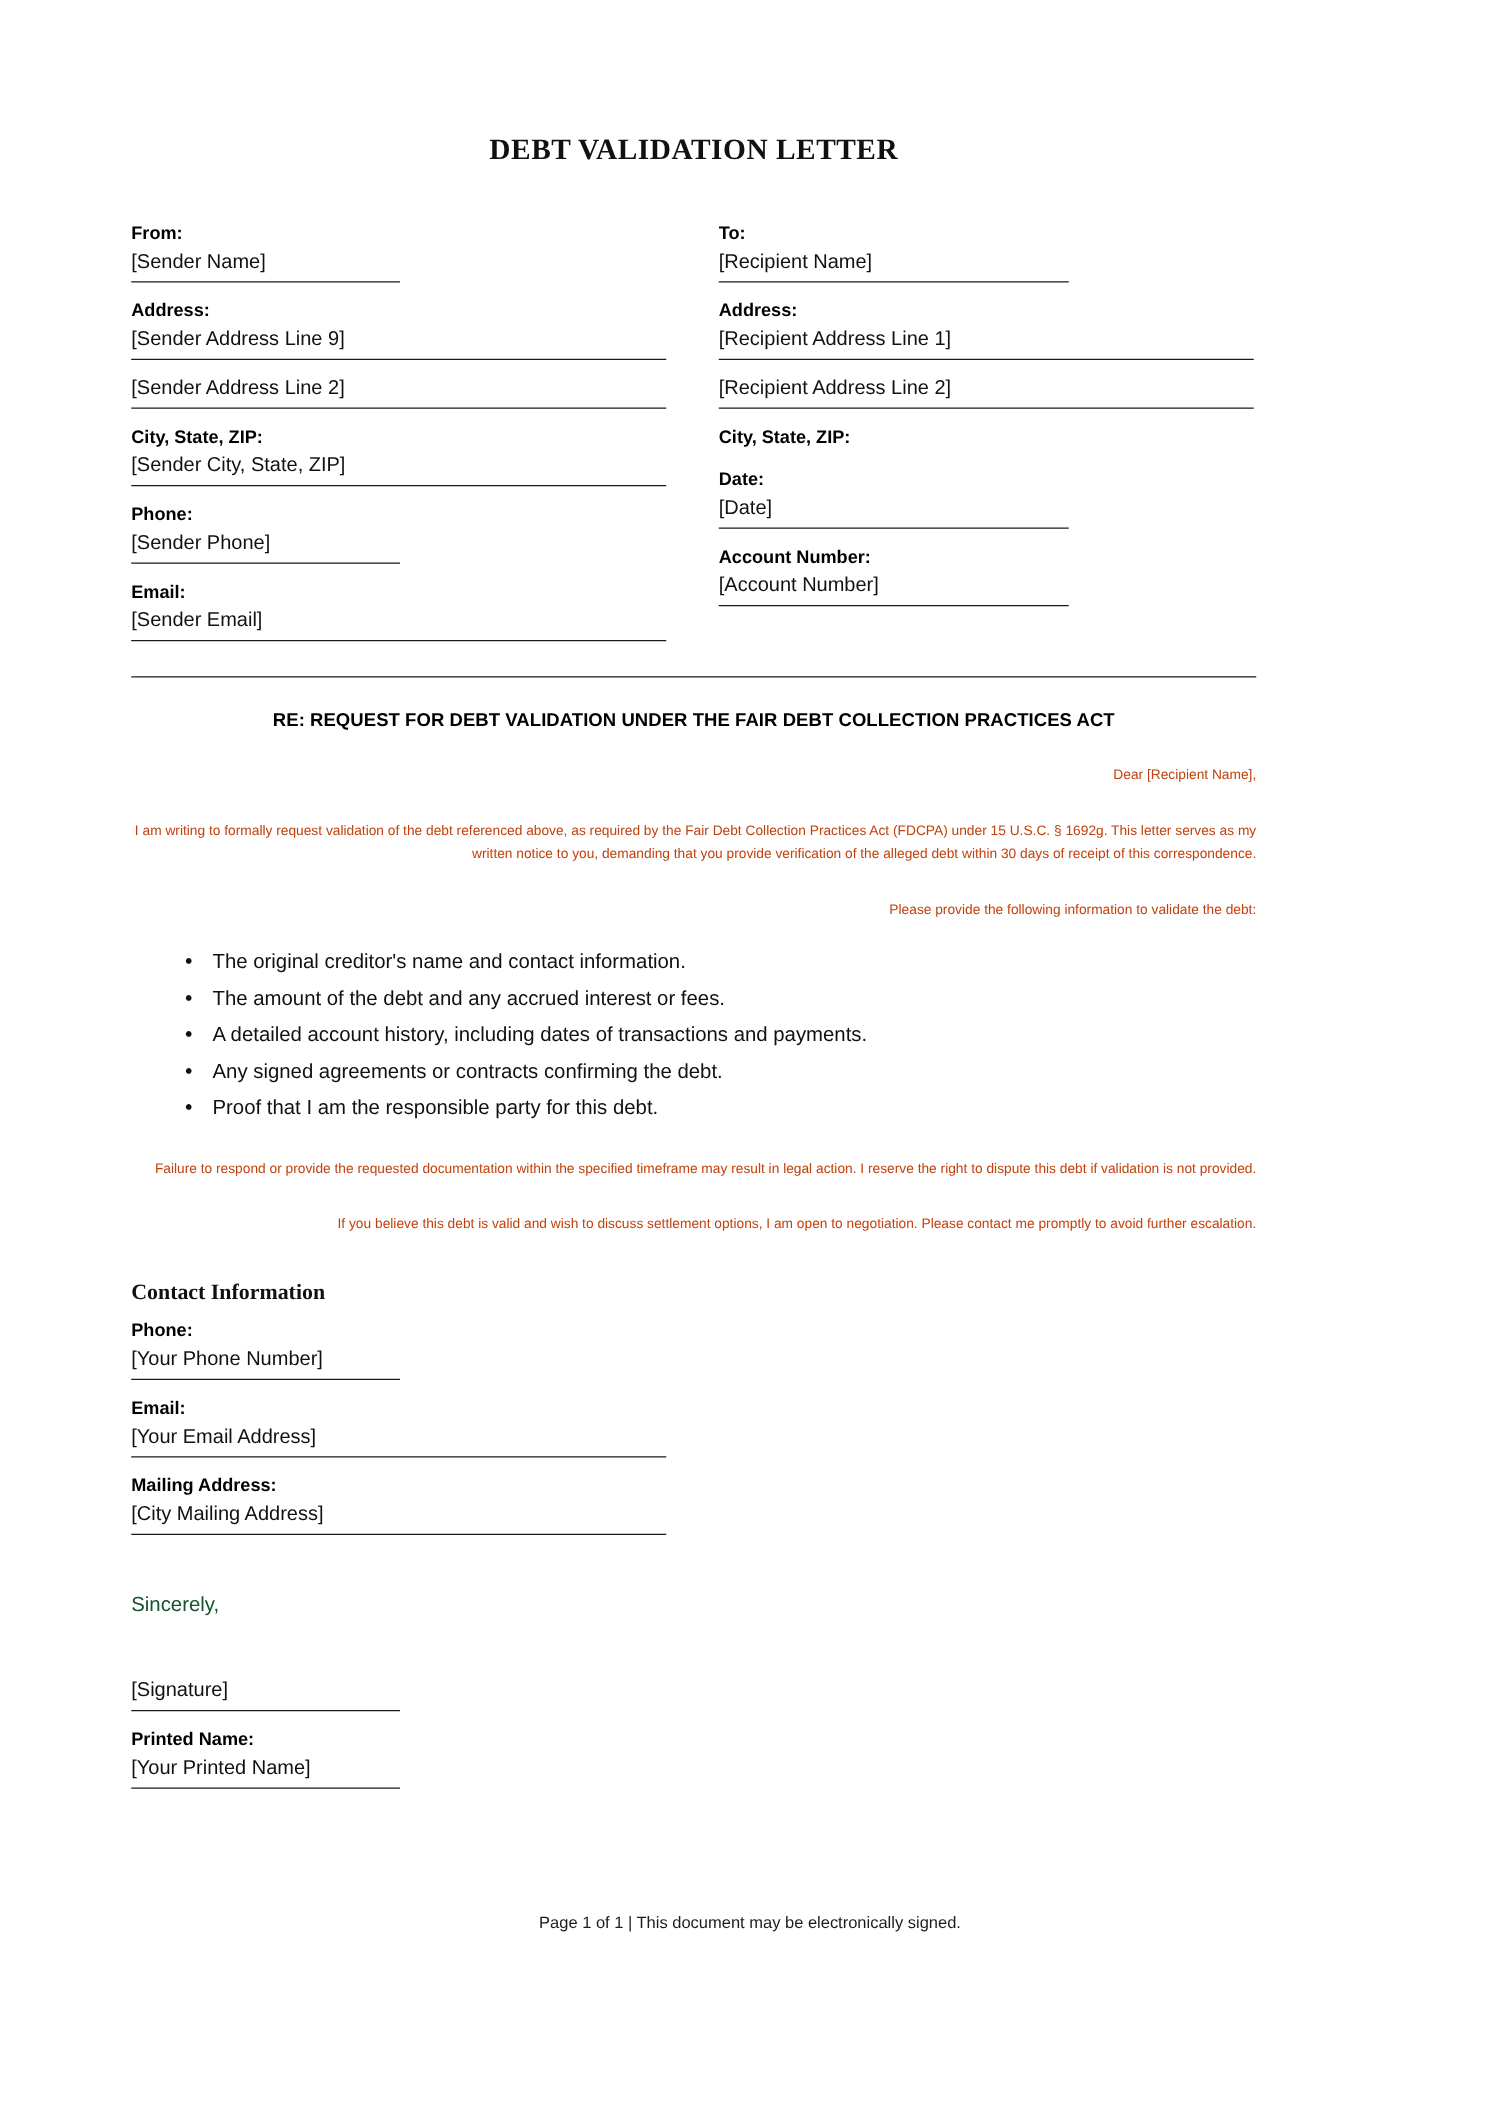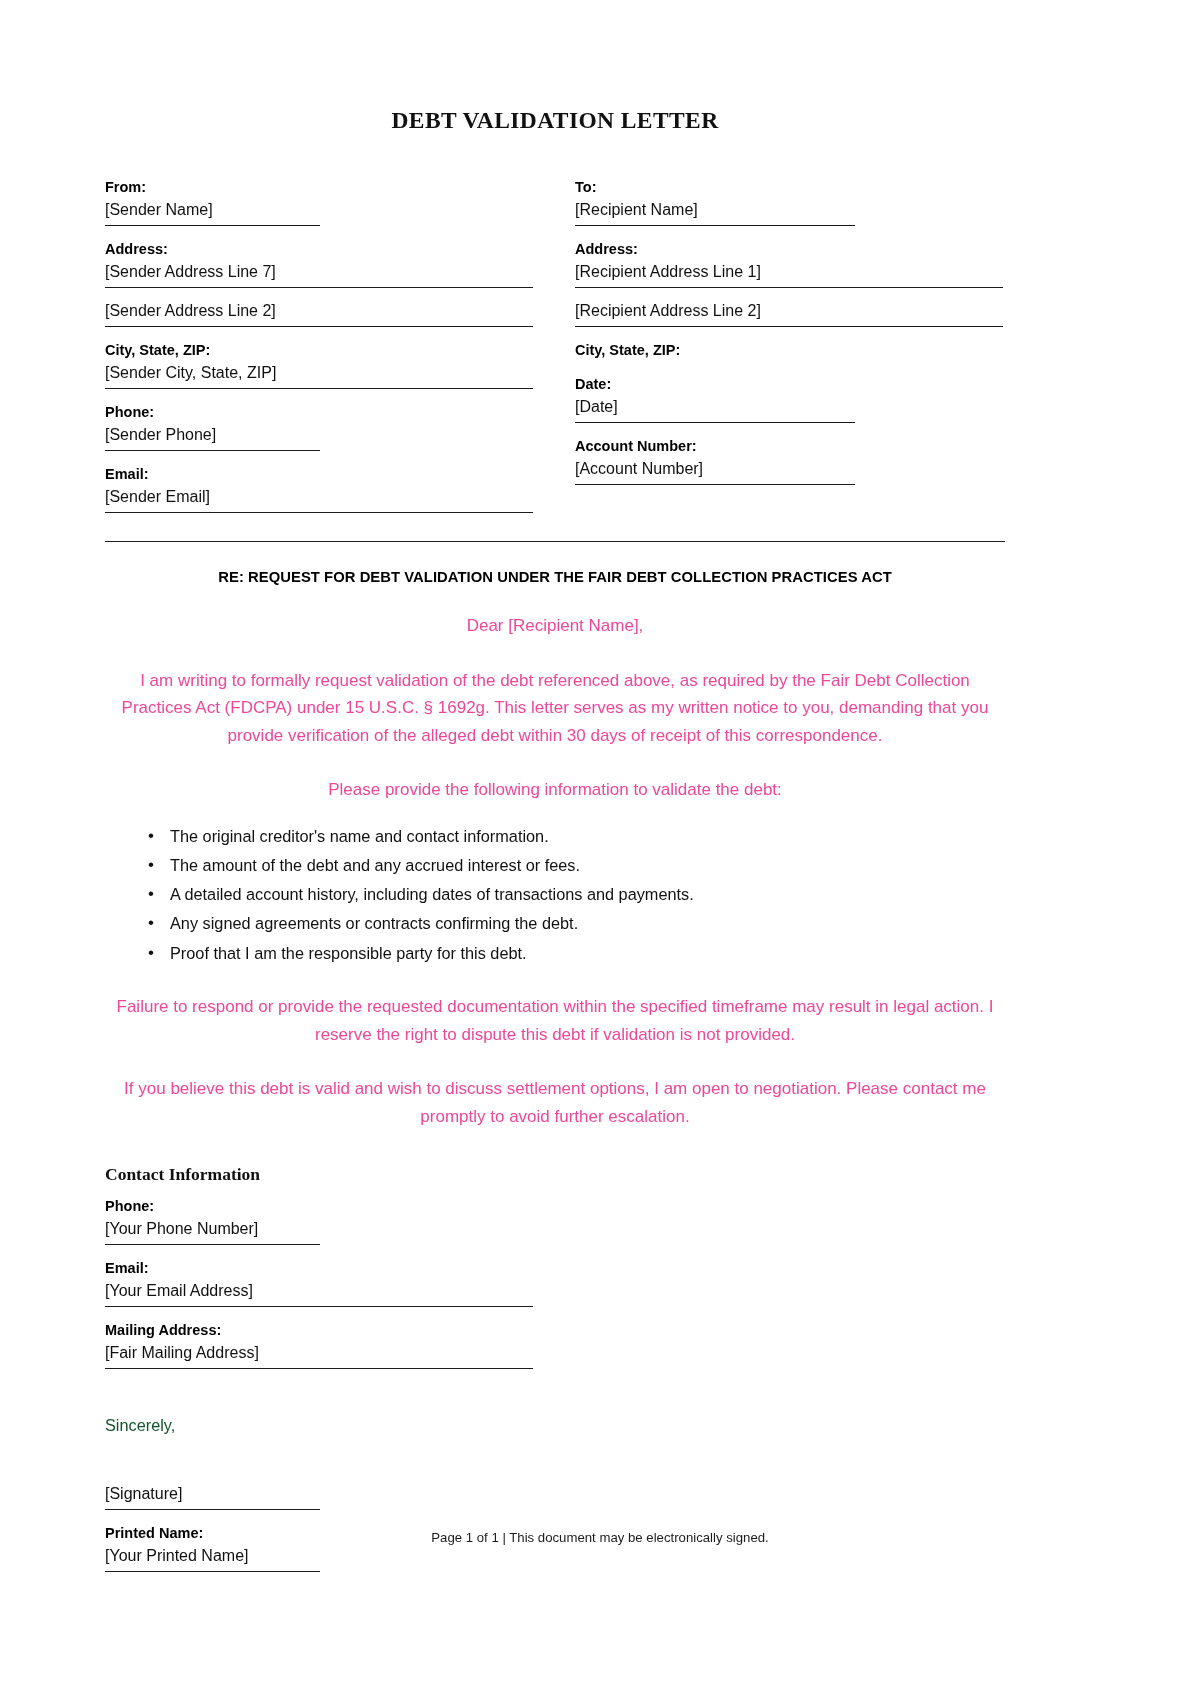--- a/index.html
+++ b/index.html
@@ -93,25 +93,25 @@
     text-align: center;
     font-size: 14.8px;
     font-weight: bold;
     margin-top: 27px;
     letter-spacing: 0.05px;
     color: #000;
   }
 
   
   .body-text {
-    font-size: 17px;
+    font-size: 11px;
     line-height: 1.62;
     margin-top: 27px;
-    color: #ec4899;
-    text-align: center;
+    color: #c2410c;
+    text-align: right;
   }
   .body-text.first { margin-top: 27px; }
 
   ul.req-list {
     margin: 20px 0 0 0;
     padding-left: 43px;
     list-style: none;
   }
   ul.req-list li {
     font-size: 16.3px;
@@ -172,21 +172,21 @@
 
       <div class="col">
 
         <div class="field">
           <div class="field-label">From:</div>
           <div class="field-value w-short">[Sender Name]</div>
         </div>
 
         <div class="field">
           <div class="field-label">Address:</div>
-          <div class="field-value w-full">[Sender Address Line 7]</div>
+          <div class="field-value w-full">[Sender Address Line 9]</div>
         </div>
 
         <div class="spacer-line"></div>
 
         <div class="field">
           <div class="field-value w-full">[Sender Address Line 2]</div>
         </div>
 
         <div class="field">
           <div class="field-label">City, State, ZIP:</div>
@@ -272,21 +272,21 @@
         <div class="field-value w-short">[Your Phone Number]</div>
       </div>
 
       <div class="field">
         <div class="field-label">Email:</div>
         <div class="field-value w-full">[Your Email Address]</div>
       </div>
 
       <div class="field">
         <div class="field-label">Mailing Address:</div>
-        <div class="field-value w-full">[Fair Mailing Address]</div>
+        <div class="field-value w-full">[City Mailing Address]</div>
       </div>
 
     </div>
 
     <div class="sign-off">Sincerely,</div>
 
     <div class="sig-gap"></div>
 
     <div class="field">
       <div class="field-value w-short">[Signature]</div>

